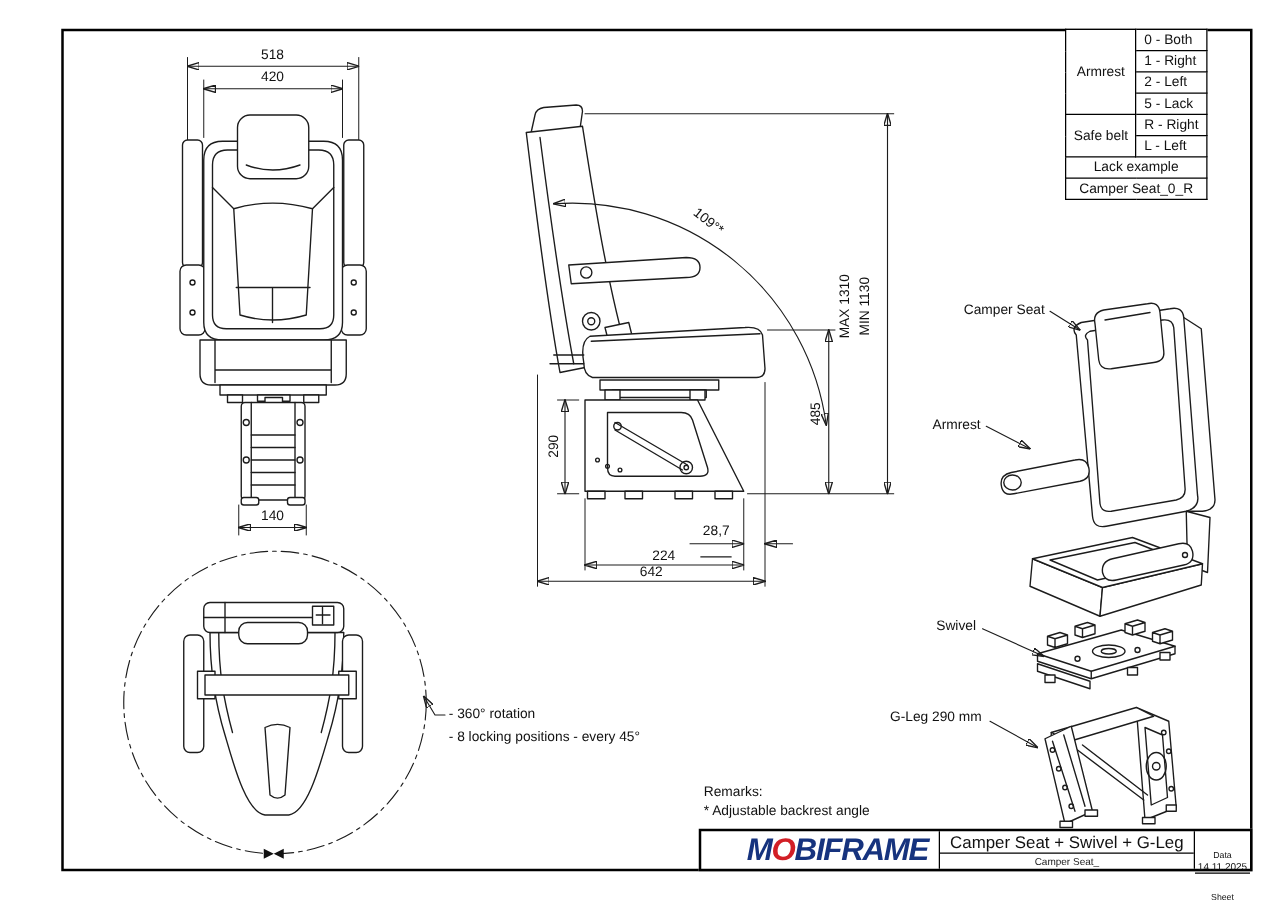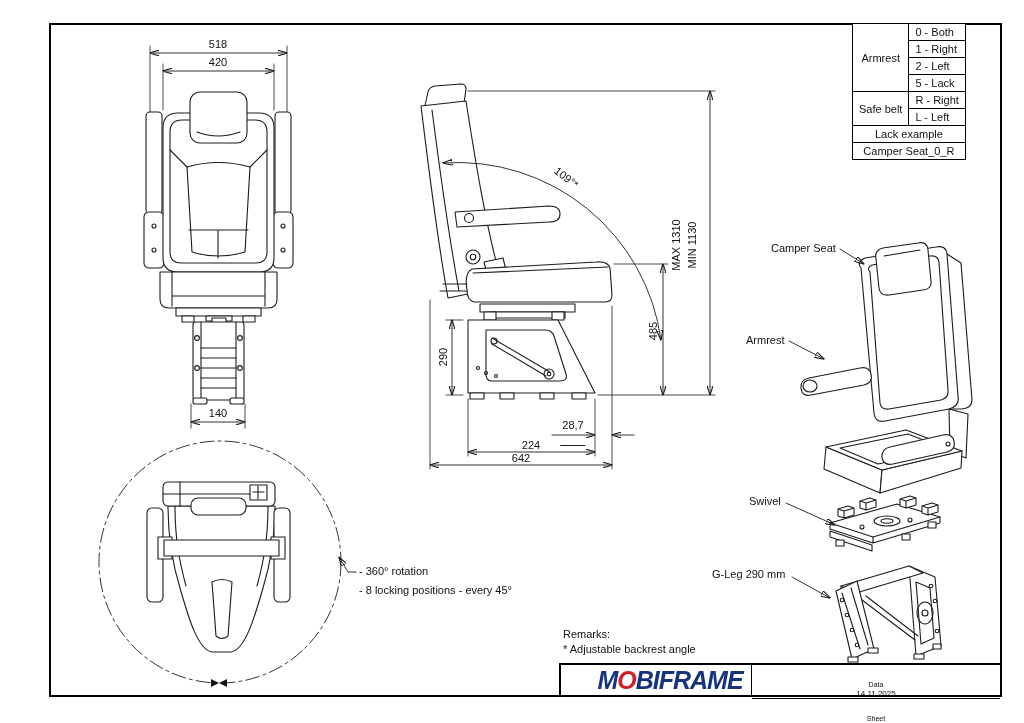--- a/index.html
+++ b/index.html
@@ -302,20 +302,24 @@
     </tr>
   </tbody>
     </table>
 
   <div class="tblock">
     <div class="tb-logo">
       <div class="logo">
         <span id="logoM" style="color: rgb(22, 51, 126);">M</span><span id="logoO" style="color: rgb(210, 31, 38);">O</span><span id="logoR" style="color: rgb(22, 51, 126);">BIFRAME</span>
       </div>
     </div>
+    <div class="tb-mid">
+      <div class="r1">Camper Seat + Swivel + G-Leg</div>
+      <div class="r2">Camper Seat_</div>
+    </div>
     <div class="tb-right">
       <div class="cell">
         <span>Data</span>
         <span style="font-size:8px">14.11.2025</span>
       </div>
       <div class="cell">
         <span>Sheet</span>
         <span style="font-size:8px">1/1</span>
       </div>
     </div>

